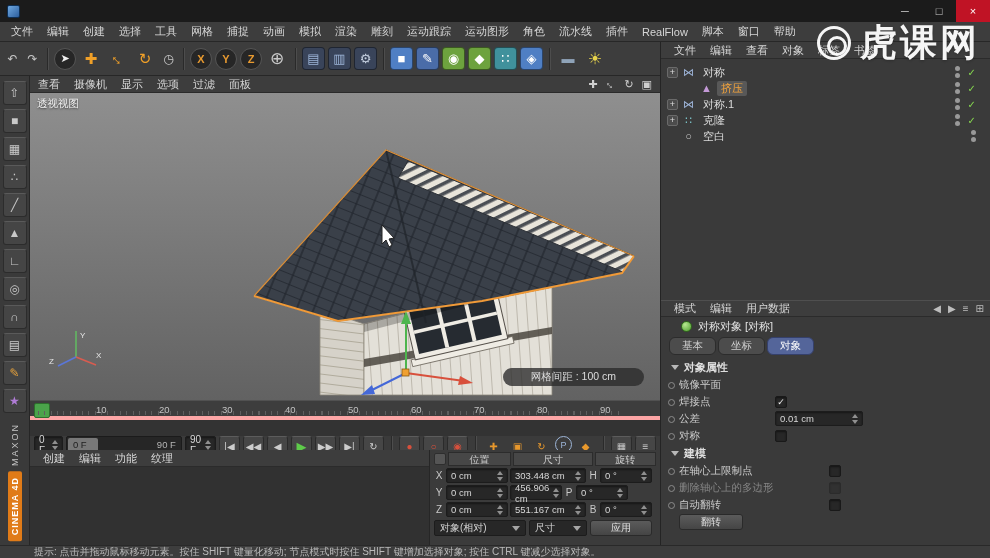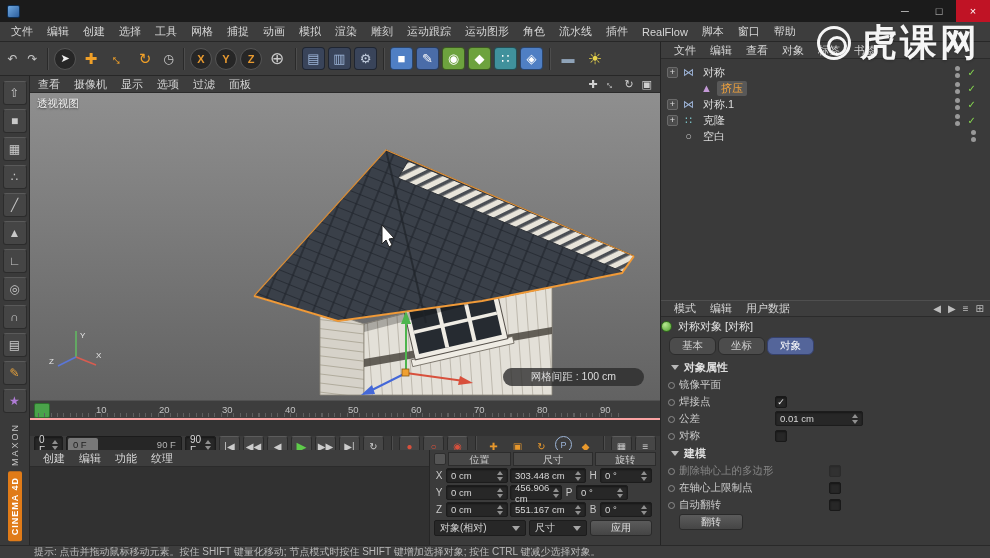--- a/index.html
+++ b/index.html
@@ -58,21 +58,21 @@
   .vpnav { margin-left:auto; display:flex; gap:8px; color:#cfcfcf; font-size:11px; }
   .vpnav span { cursor:default; }
   #viewport { left:30px; top:93px; width:630px; height:307px;
               background:linear-gradient(#8f8f8f,#626262); overflow:hidden; }
   .view-label { left:7px; top:4px; color:#f2f2f2; font-size:10.5px; text-shadow:0 1px 2px rgba(0,0,0,.6); }
   .grid-badge { right:16px; bottom:14px; background:rgba(42,42,42,.78); color:#dcdcdc;
                 font-size:10.5px; padding:2px 28px; border-radius:9px; }
 
   
   #timeline { left:30px; top:400px; width:630px; height:20px; background:#3d3d3d;
-              border-top:1px solid #515151; border-bottom:2px solid #fca5a5; }
+              border-top:1px solid #515151; border-bottom:4px solid #fca5a5; }
   .playhead { left:4px; top:2px; width:16px; height:15px; background:#4aa34a;
               border:1px solid #2d6e2d; border-radius:2px; }
   .tl-num { position:absolute; top:3px; font-size:9.5px; color:#c2c2c2; }
   .tl-ticks { position:absolute; left:8px; right:40px; bottom:1px; height:4px;
               background:repeating-linear-gradient(90deg,#5e5e5e 0,#5e5e5e 1px,transparent 1px,transparent 6.3px); }
 
   
   #transport { left:30px; top:420px; width:630px; height:30px; background:#3b3b3b;
                border-bottom:1px solid #262626; display:flex; align-items:flex-start; padding:0 4px; gap:3px;margin-top:16px; }
   .field { background:#272727; border:1px solid #1c1c1c; box-shadow:inset 0 1px 2px rgba(0,0,0,.45);
@@ -132,21 +132,21 @@
   .om-right { margin-left:auto; display:flex; align-items:center; gap:8px; padding-right:14px; }
   .dots { display:flex; flex-direction:column; gap:2px; }
   .dots i { width:5px; height:5px; border-radius:50%; background:#999; display:block; }
   .om-check { color:#86d84f; font-size:10px; font-weight:bold; }
 
   
   #am { left:660px; top:300px; width:330px; height:245px; background:#3a3a3a; border-left:1px solid #242424; }
   #am .am-menu { height:17px; background:#3d3d3d; border-top:1px solid #4f4f4f; border-bottom:1px solid #2b2b2b;
                  display:flex; align-items:center; padding:0 6px; font-size:10.5px; }
   .am-menu-icons { margin-left:auto; display:flex; gap:7px; color:#bdbdbd; font-size:10px; }
-  .am-title { display:flex; align-items:center; gap:6px; height:19px; padding-left:0; font-size:11px; color:#e2e2e2; }
+  .am-title { display:flex; align-items:center; gap:6px; height:19px; padding-left:20px; font-size:11px; color:#e2e2e2; }
   .obj-ball { width:11px; height:11px; border-radius:50%;
               background:radial-gradient(circle at 35% 30%,#b6e890,#4f9e2f); border:1px solid #2f6b1a; }
   .am-tabs { display:flex; gap:2px; padding:1px 0 3px 8px; }
   .am-tab { padding:1px 12px; background:#4c4c4c; border:1px solid #2c2c2c; border-radius:6px;
             font-size:10.5px; color:#cfcfcf; }
   .am-tab.active { background:#54659a; color:#fff; border-color:#35406b; }
   .am-section { display:flex; align-items:center; gap:5px; font-weight:bold; color:#dedede;
                 height:18px; padding-left:10px; font-size:11px; }
   .tri { width:0; height:0; border:4px solid transparent; border-top:5px solid #b8b8b8;
          display:inline-block; transform:translateY(2px); }
@@ -616,26 +616,26 @@
     </div>
     <div class="am-row">
       <span class="am-label">对称</span>
       <span class="checkbox"></span>
     </div>
     <div class="am-section">
       <i class="tri"></i>
       <span>建模</span>
     </div>
     <div class="am-row">
+      <span class="am-label" style="width:150px">在轴心上限制点</span>
+      <span class="checkbox"></span>
+    </div>
+    <div class="am-row">
       <span class="am-label dim" style="width:150px">删除轴心上的多边形</span>
       <span class="checkbox" style="opacity:.45"></span>
-    </div>
-    <div class="am-row">
-      <span class="am-label" style="width:150px">在轴心上限制点</span>
-      <span class="checkbox"></span>
     </div>
     <div class="am-row">
       <span class="am-label" style="width:150px">自动翻转</span>
       <span class="checkbox"></span>
     </div>
     <div class="am-row">
       <span class="btn" style="width:64px;margin-left:0">翻转</span>
     </div>
   </div>
 

